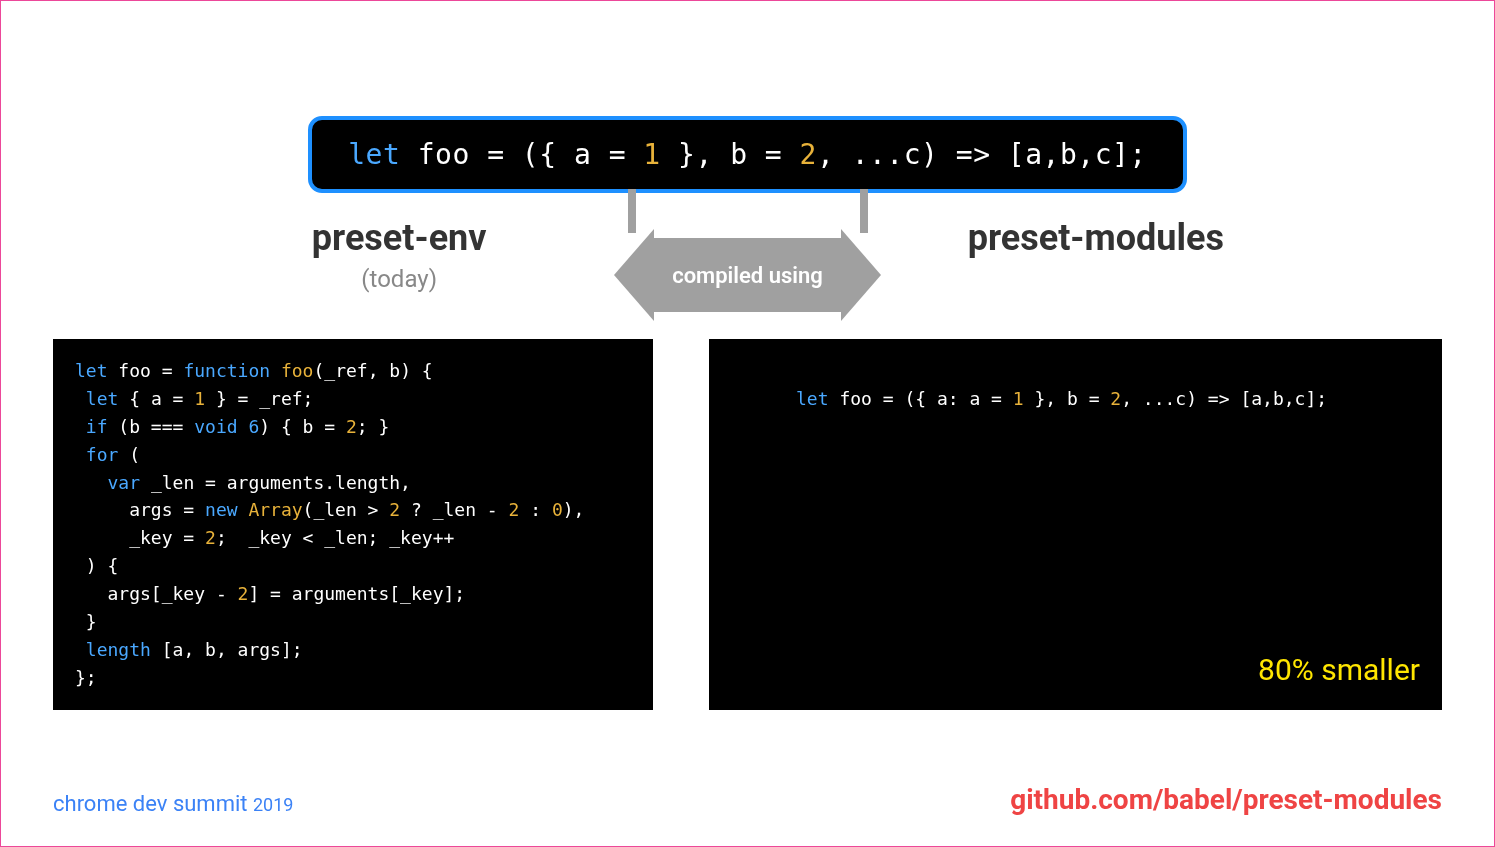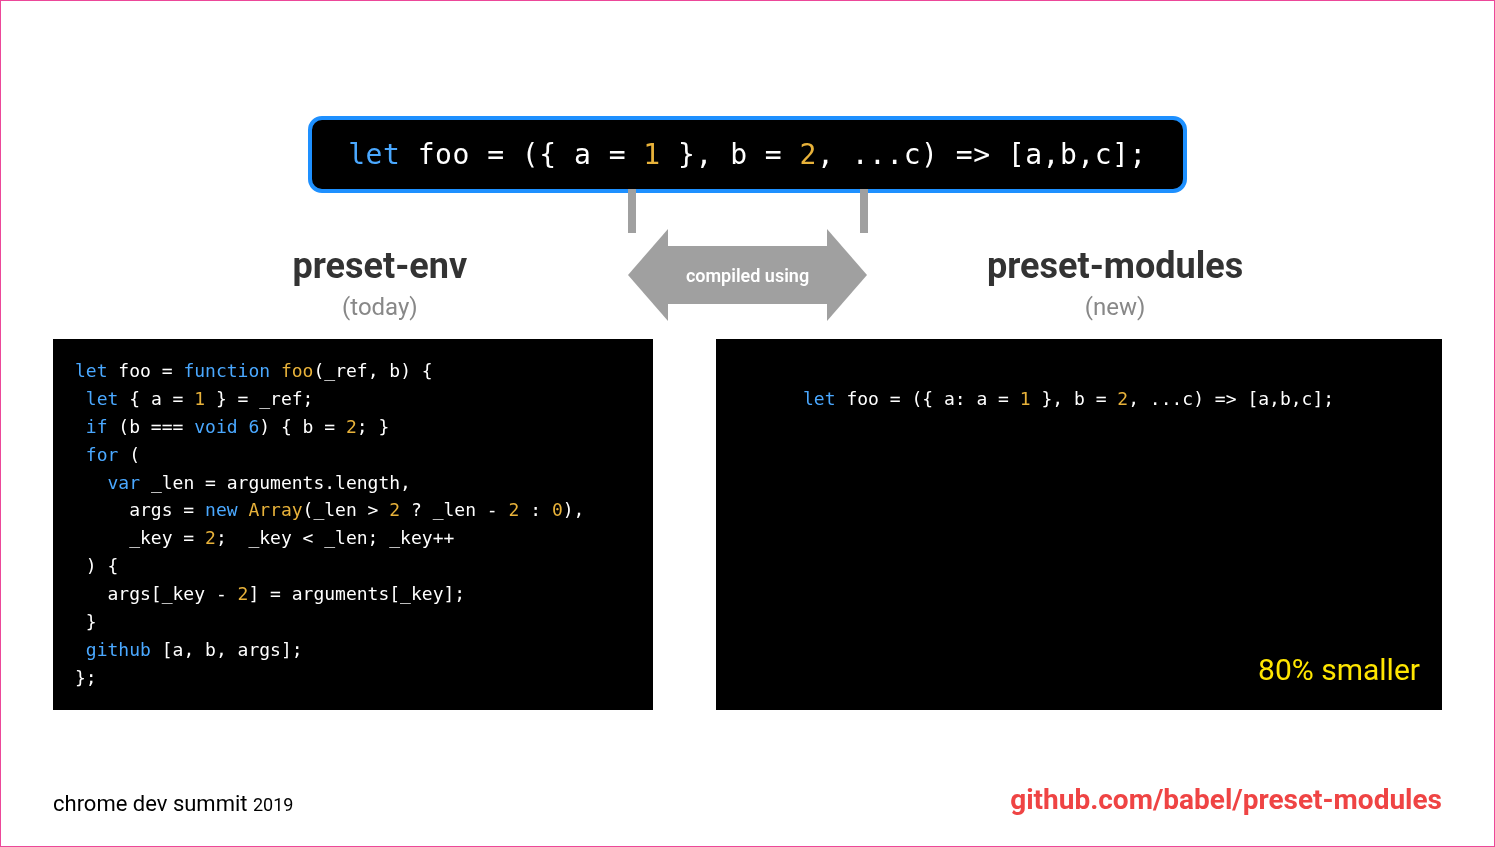--- a/index.html
+++ b/index.html
@@ -31,25 +31,24 @@
     font-size: 28px;
     letter-spacing: 0.5px;
   }
   .tok-kw { color: #4aa8ff; }
   .tok-num { color: #e8b23a; }
   .tok-fn { color: #e8b23a; }
   .tok-ret { color: #4aa8ff; }
 
   .arrow-row {
     display: flex;
-    align-items: flex-end;
+    align-items: flex-start;
     justify-content: center;
     margin-top: -4px;
     position: relative;
-    gap: 33px;
   }
   .stems {
     position: absolute;
     top: 0;
     left: 50%;
     transform: translateX(-50%);
     width: 380px;
     height: 44px;
     pointer-events: none;
   }
@@ -61,25 +60,25 @@
   .label-block h2 { font-size: 36px; font-weight: 700; color: #333; }
   .label-block .sub { font-size: 24px; color: #888; margin-top: 6px; }
 
   .compiled-arrow {
     display: flex; align-items: center; justify-content: center;
     position: relative; margin-top: 40px;
   }
   .arrow-body {
     background: #a0a0a0;
     color: #fff;
-    font-size: 18px;
+    font-size: 22px;
     font-weight: 600;
     padding: 12px 18px;
     position: relative;
-    height: 58px;
+    height: 74px;
     display: flex; align-items: center;
   }
   .arrow-left-head, .arrow-right-head {
     width: 0; height: 0;
     border-top: 46px solid transparent;
     border-bottom: 46px solid transparent;
   }
   .arrow-left-head { border-right: 40px solid #a0a0a0; }
   .arrow-right-head { border-left: 40px solid #a0a0a0; }
 
@@ -95,41 +94,41 @@
     font-family: "Menlo","Consolas","DejaVu Sans Mono",monospace;
     font-size: 18px;
     line-height: 1.55;
     padding: 18px 22px;
     white-space: pre;
     position: relative;
     flex: 1;
     min-height: 330px;
   }
   .code-box.left { max-width: 600px; }
-  .code-box.right { flex: 1.2; margin-left: 7px; }
+  .code-box.right { flex: 1.2; }
   .badge {
     position: absolute;
     right: 22px;
     bottom: 16px;
     color: #ffe600;
     font-family: -apple-system, BlinkMacSystemFont, "Segoe UI", Roboto, Helvetica, Arial, sans-serif;
     font-size: 30px;
     font-weight: 400;
   }
 
   .footer {
     position: absolute;
     left: 52px;
     right: 52px;
     bottom: 30px;
     display: flex;
     justify-content: space-between;
     align-items: flex-end;
   }
-  .footer .event { color: #000000; font-size: 22px; font-weight: 400; }
+  .footer .event { color: #3b82f6; font-size: 22px; font-weight: 400; }
   .footer .event .year { font-size: 18px; }
   .footer .link { color: #ef4444; font-size: 28px; font-weight: 700; }
 </style>
 </head>
 <body>
 
 <div class="slide">
 
   <div class="top-area">
     <div class="code-banner"><span class="tok-kw">let </span><span>foo = ({ a = </span><span class="tok-num">1</span><span> }, b = </span><span class="tok-num">2</span><span>, ...c) =&gt; [a,b,c];</span></div>
@@ -147,36 +146,35 @@
     </div>
 
     <div class="compiled-arrow">
       <div class="arrow-left-head"></div>
       <div class="arrow-body">compiled using</div>
       <div class="arrow-right-head"></div>
     </div>
 
     <div class="label-block">
       <h2>preset-modules</h2>
-      <div class="sub">(new)</div>
     </div>
   </div>
 
   <div class="code-row">
     <div class="code-box left"><span class="tok-kw">let </span><span>foo = </span><span class="tok-kw">function </span><span class="tok-fn">foo</span><span>(_ref, b) {
  </span><span class="tok-kw">let </span><span>{ a = </span><span class="tok-num">1</span><span> } = _ref;
  </span><span class="tok-kw">if </span><span>(b === </span><span class="tok-kw">void 6</span><span>) { b = </span><span class="tok-num">2</span><span>; }
  </span><span class="tok-kw">for </span><span>(
    </span><span class="tok-kw">var </span><span>_len = arguments.length,
      args = </span><span class="tok-kw">new </span><span class="tok-fn">Array</span><span>(_len &gt; </span><span class="tok-num">2</span><span> ? _len - </span><span class="tok-num">2</span><span> : </span><span class="tok-num">0</span><span>),
      _key = </span><span class="tok-num">2</span><span>;  _key &lt; _len; _key++
  ) {
    args[_key - </span><span class="tok-num">2</span><span>] = arguments[_key];
  }
- </span><span class="tok-ret">github </span><span>[a, b, args];
+ </span><span class="tok-ret">length </span><span>[a, b, args];
 };</span></div>
     <div class="code-box right">
       <span class="tok-kw">let </span><span>foo = ({ a: a = </span><span class="tok-num">1</span><span> }, b = </span><span class="tok-num">2</span><span>, ...c) =&gt; [a,b,c];</span><div class="badge">80% smaller</div>
     </div>
   </div>
 
   <div class="footer">
     <div class="event">
       <span>chrome dev summit</span>
       <span class="year">2019</span>

